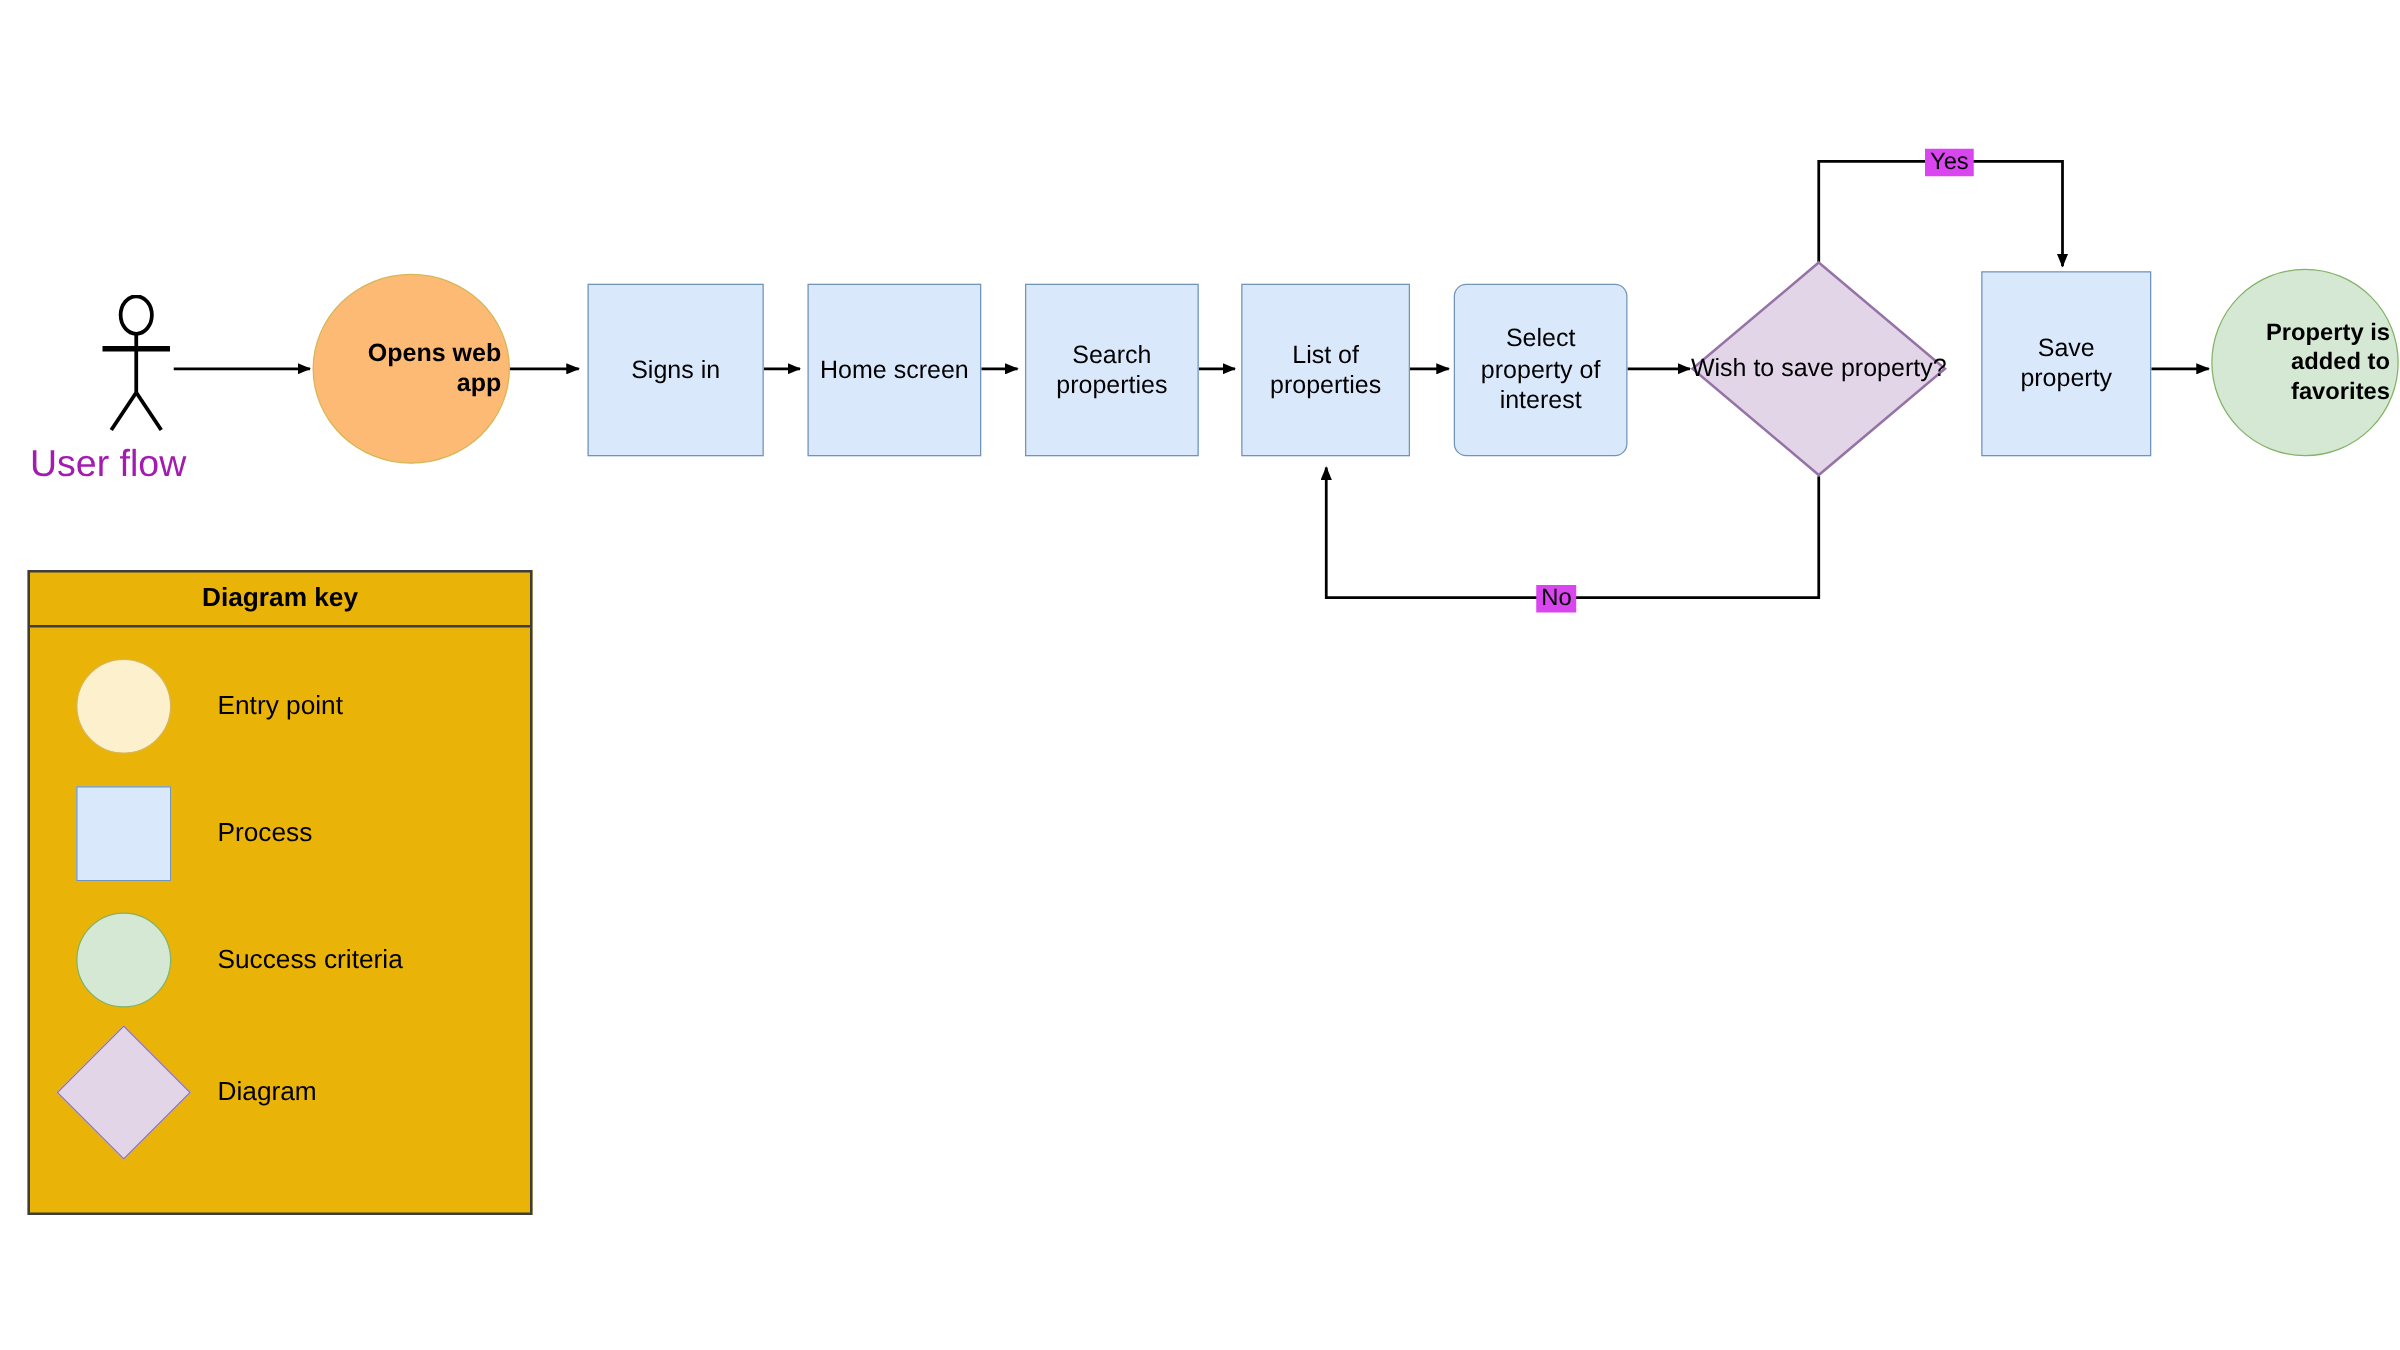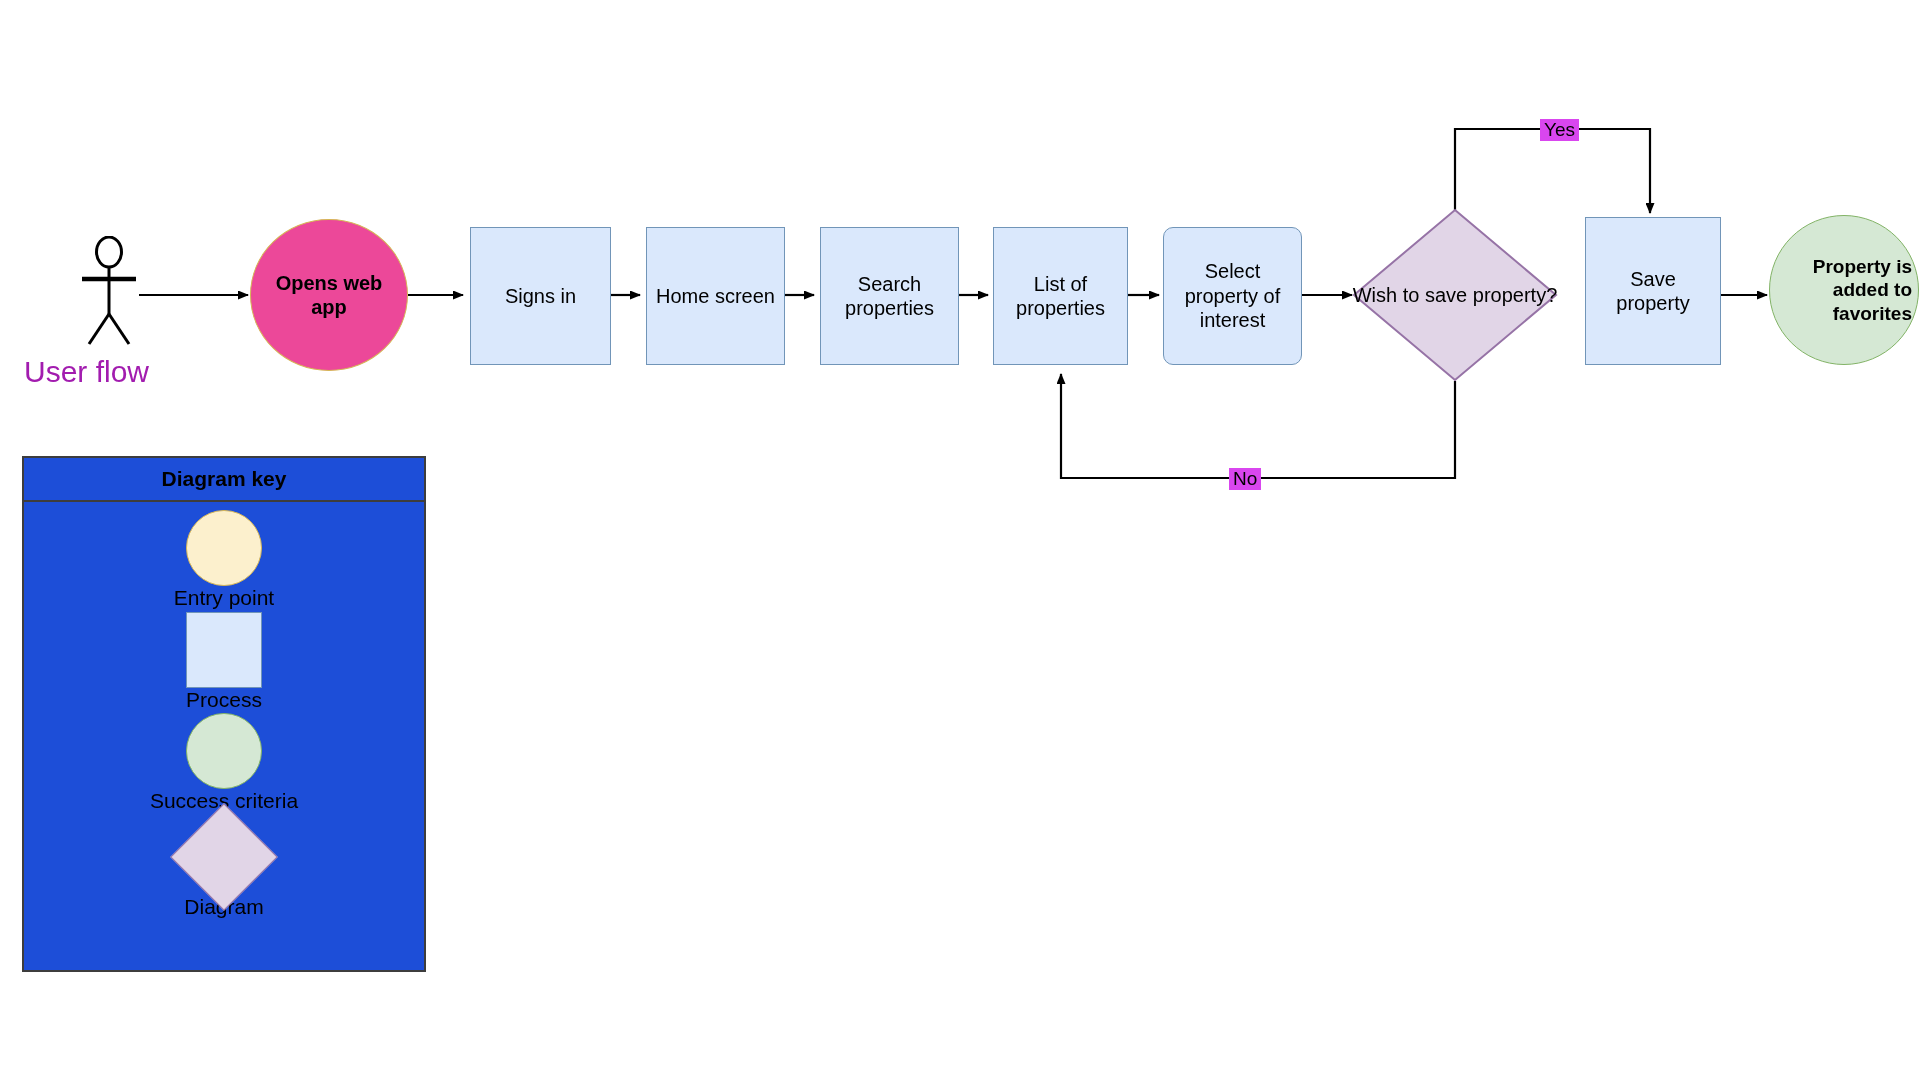--- a/index.html
+++ b/index.html
@@ -37,26 +37,27 @@
   .proc {
     background: #dae8fc;
     border: 1.6px solid #7195b8;
     font-size: 20px;
     font-weight: 400;
     padding: 4px 6px;
   }
 
   
   .entry {
-    background: #ec4899;
+    background: #fdba74;
     border: 1.6px solid #d6b656;
     border-radius: 50%;
     font-size: 20px;
     font-weight: bold;
     padding: 6px;
+    text-align: right;
   }
 
   
   .success {
     background: #d5e8d4;
     border: 1.6px solid #82b366;
     border-radius: 50%;
     font-size: 19px;
     font-weight: bold;
     padding: 6px;
@@ -101,41 +102,40 @@
     padding: 0 4px;
     white-space: nowrap;
   }
 
   
   #legend {
     position: absolute;
     left: 22px; top: 456px;
     width: 404px; height: 516px;
     border: 2.2px solid #3d3d3d;
-    background: #1d4ed8;
+    background: #eab308;
   }
   #legend-title {
     height: 44px;
     border-bottom: 2.2px solid #3d3d3d;
     display: flex;
     align-items: center;
     justify-content: center;
     font-size: 21px;
     font-weight: bold;
     color: #000;
   }
   .legend-body { position: relative; height: 468px; }
   .legend-row {
     position: absolute;
     left: 0;
     width: 100%;
     height: 110px;
     display: flex;
     align-items: center;
-    flex-direction: column;
   }
   .legend-swatch {
     position: relative;
     width: 150px;
     display: flex;
     align-items: center;
     justify-content: center;
     flex: none;
   }
   .sw-circle-y {

